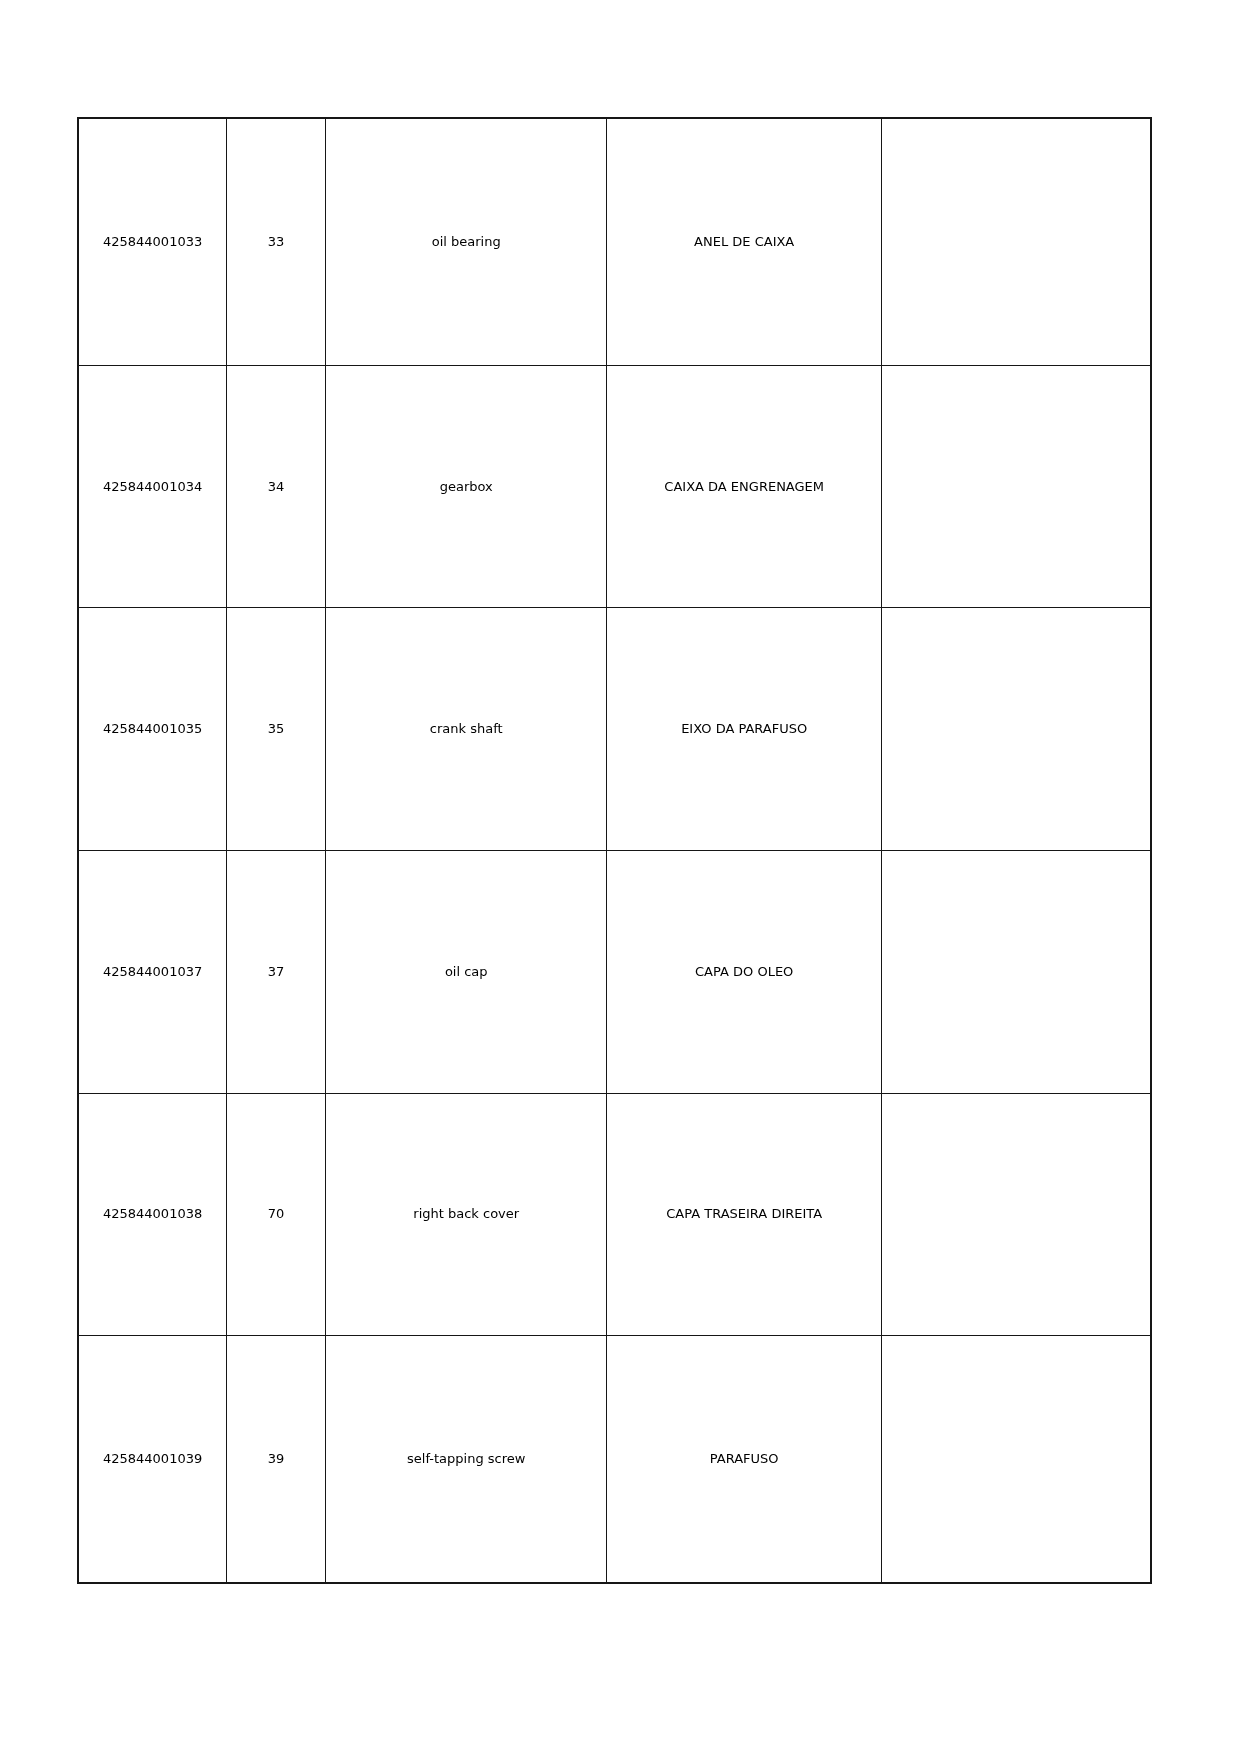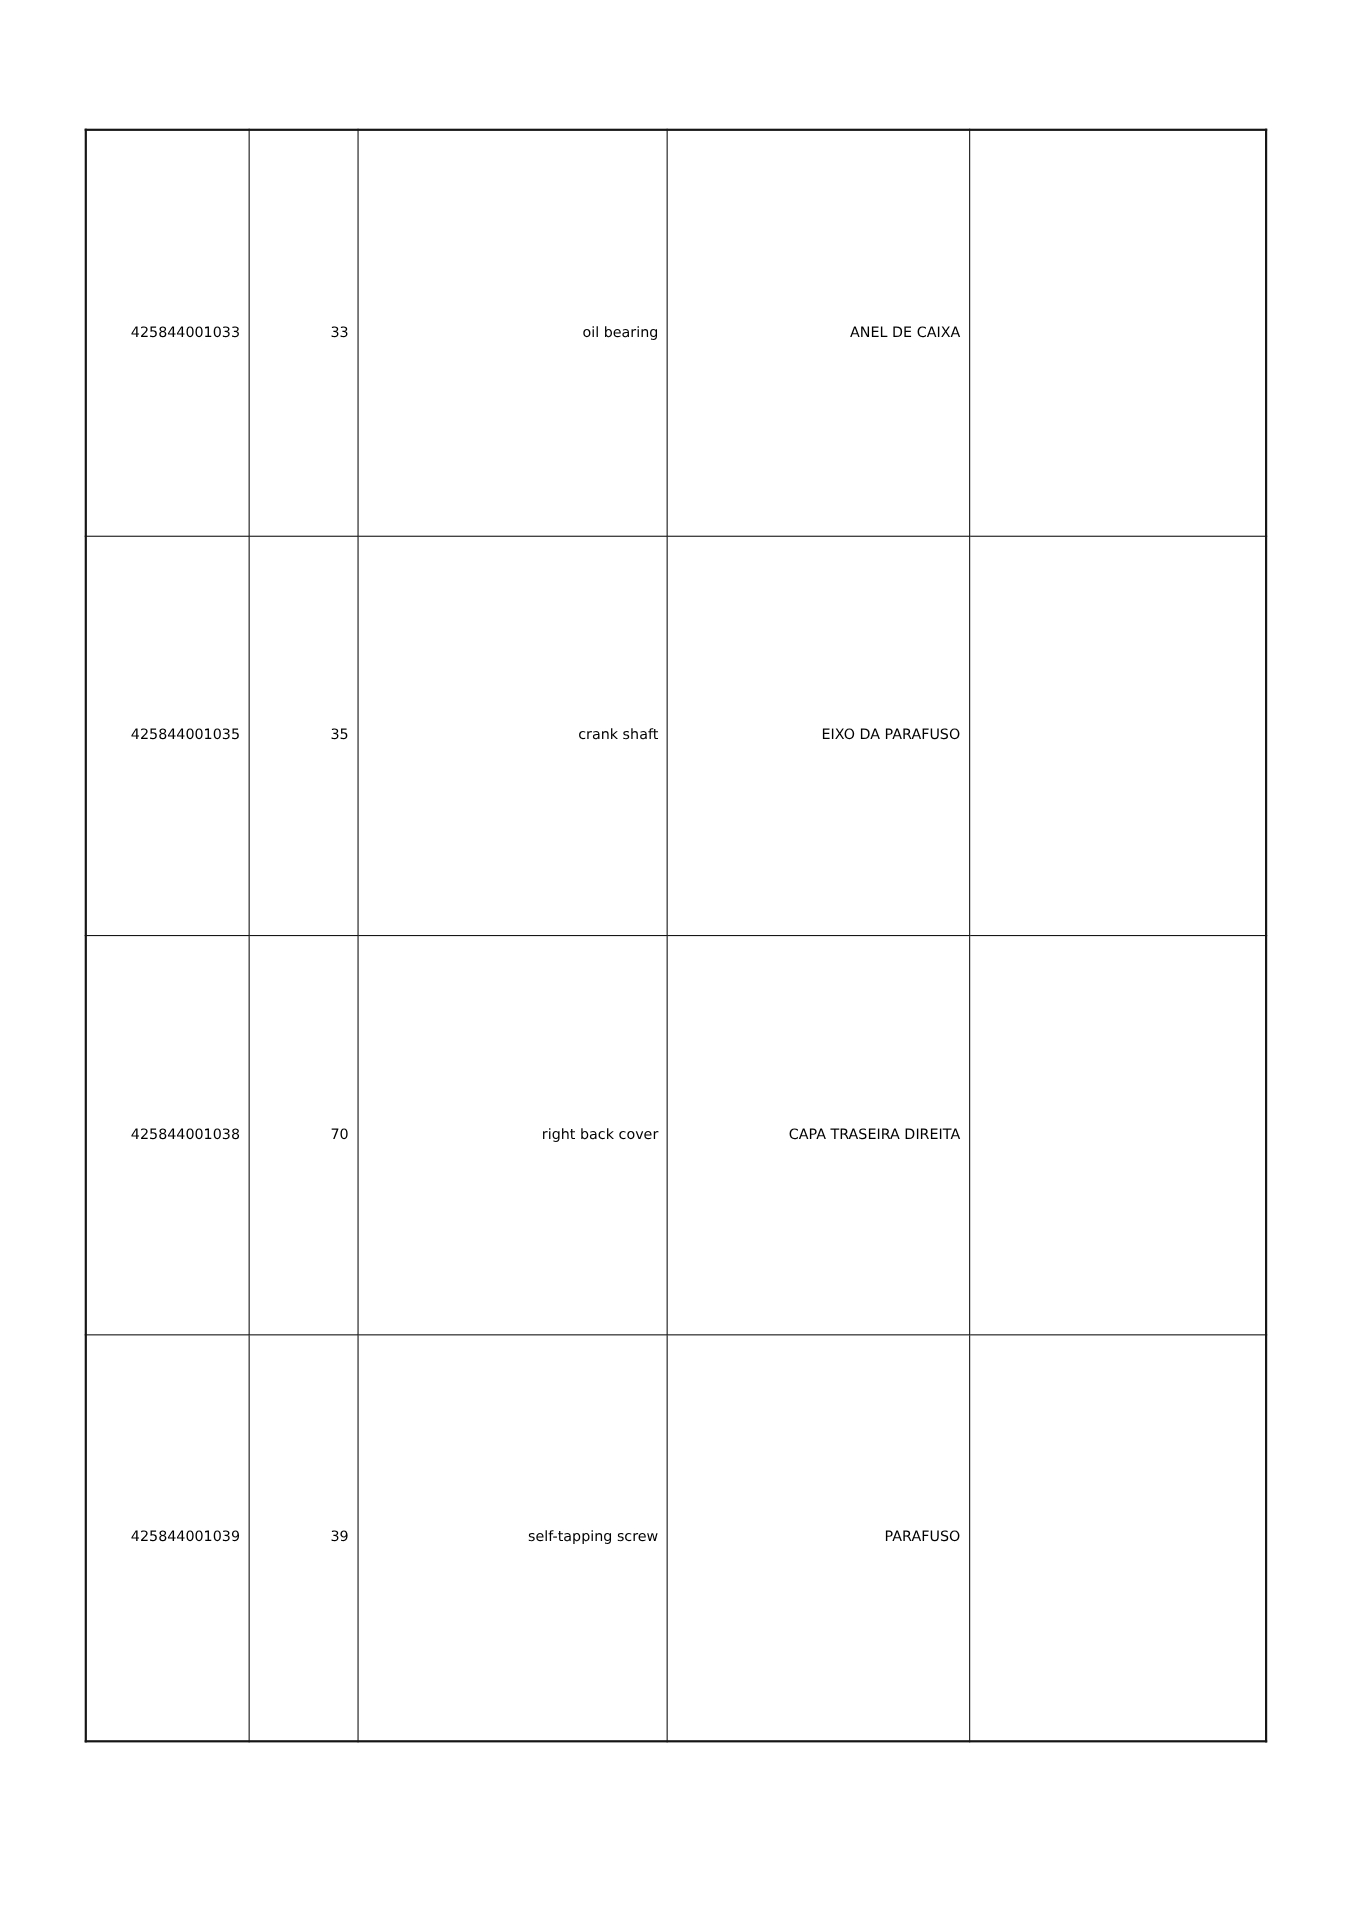--- a/index.html
+++ b/index.html
@@ -26,21 +26,21 @@
     left: 77px;
     top: 117px;
     width: 1075px;
     height: 1467px;
     border-collapse: collapse;
     table-layout: fixed;
     border: 2px solid #161616;
   }
   table.parts td {
     border: 1.5px solid #161616;
-    text-align: right;
+    text-align: center;
     vertical-align: middle;
     font-size: 13px;
     line-height: 1.25;
     padding: 4px 8px;
     overflow: hidden;
     background: #ffffff;
   }
   col.c-part  { width: 13.86%; }
   col.c-item  { width: 9.21%;  }
   col.c-en    { width: 26.23%; }
@@ -61,24 +61,38 @@
     </colgroup>
     <tbody>
       <tr>
         <td>425844001033</td>
         <td>33</td>
         <td>oil bearing</td>
         <td>ANEL DE CAIXA</td>
         <td></td>
       </tr>
       <tr>
+        <td>425844001034</td>
+        <td>34</td>
+        <td>gearbox</td>
+        <td>CAIXA DA ENGRENAGEM</td>
+        <td></td>
+      </tr>
+      <tr>
         <td>425844001035</td>
         <td>35</td>
         <td>crank shaft</td>
         <td>EIXO DA PARAFUSO</td>
+        <td></td>
+      </tr>
+      <tr>
+        <td>425844001037</td>
+        <td>37</td>
+        <td>oil cap</td>
+        <td>CAPA DO OLEO</td>
         <td></td>
       </tr>
       <tr>
         <td>425844001038</td>
         <td>70</td>
         <td>right back cover</td>
         <td>CAPA TRASEIRA DIREITA</td>
         <td></td>
       </tr>
       <tr>

